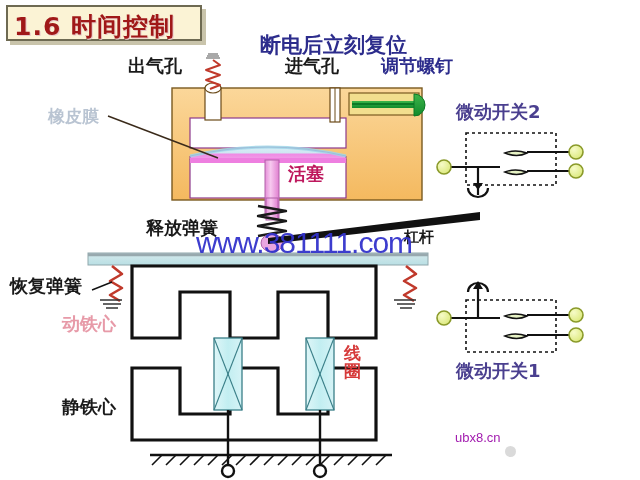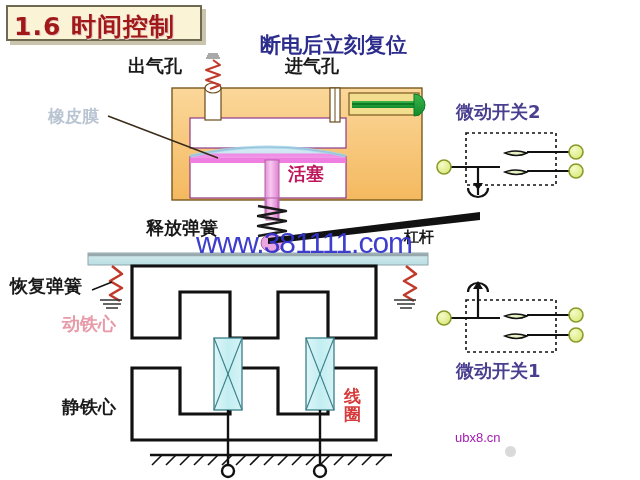--- a/index.html
+++ b/index.html
@@ -226,37 +226,38 @@
 
   <div id="title-banner"></div>
   <div id="title-text">1.6  时间控制</div>
 
   <div class="lbl t-blue" style="left:248px;top:35px;font-size:21px;padding-left:12px;">断电后立刻复位</div>
 
   <div class="lbl t-black" style="left:128px;top:57px;font-size:18px;">出气孔</div>
 
   <div class="lbl t-black" style="left:285px;top:57px;font-size:18px;">进气孔</div>
 
+  <div class="lbl t-blue" style="left:381px;top:57px;font-size:18px;">调节螺钉</div>
 
   <div class="lbl t-gray" style="left:48px;top:108px;font-size:17px;">橡皮膜</div>
 
   <div class="lbl t-pgray" style="left:288px;top:165px;font-size:18px;">活塞</div>
 
   <div class="lbl t-black" style="left:146px;top:219px;font-size:18px;">释放弹簧</div>
 
   <div class="lbl t-black" style="left:404px;top:230px;font-size:15px;">杠杆</div>
 
   <div class="lbl t-black" style="left:10px;top:277px;font-size:18px;">恢复弹簧</div>
 
   <div class="lbl t-pink" style="left:62px;top:315px;font-size:18px;">动铁心</div>
 
   <div class="lbl t-black" style="left:62px;top:398px;font-size:18px;">静铁心</div>
 
   <div class="lbl t-red" style="left:344px;top:345px;font-size:17px;width:20px;
-       line-height:1.05;white-space:normal;letter-spacing:0;margin-top:43px;">线圈</div>
+       line-height:1.05;white-space:normal;letter-spacing:0;">线圈</div>
 
   <div class="lbl t-purple" style="left:456px;top:103px;font-size:18px;">微动开关2</div>
 
   <div class="lbl t-purple" style="left:456px;top:362px;font-size:18px;">微动开关1</div>
 
   <div id="wm-url">www.381111.com</div>
   <div id="wm-bottom">ubx8.cn</div>
   <div id="wm-logo">
     <span class="dot"></span>
   </div>

